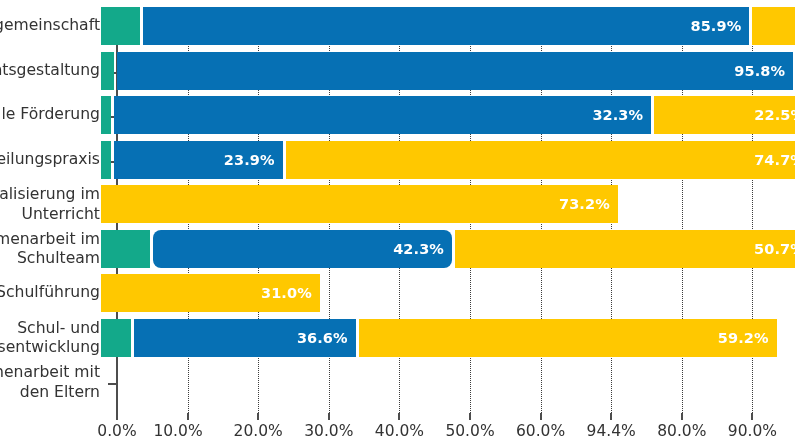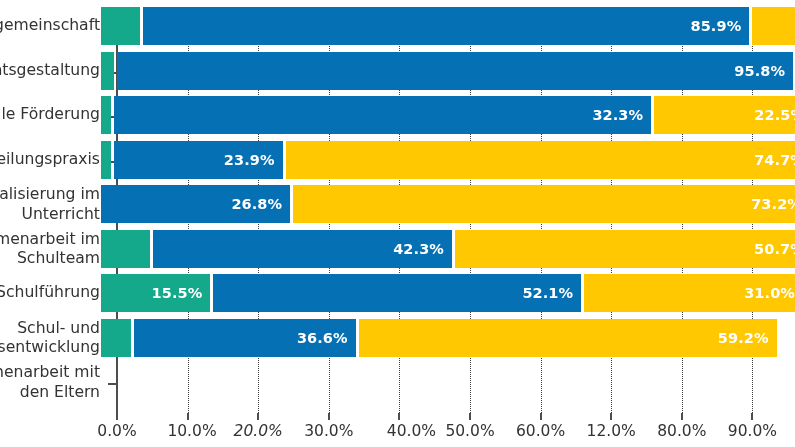--- a/index.html
+++ b/index.html
@@ -203,47 +203,38 @@
       </div>
       <div class="seg seg-b" style="width:168.7px;padding-left:36px;">
         <span class="seg-label">23.9%</span>
       </div>
       <div class="seg seg-c" style="width:527.4px;">
         <span class="seg-label">74.7%</span>
       </div>
     </div>
 
     <div class="bar-row" style="top:185px;">
-      <div class="seg seg-b" style="width:189.2px;">
-        <span class="seg-label">26.8%</span>
-      </div>
       <div class="seg seg-c" style="width:516.8px;">
         <span class="seg-label">73.2%</span>
       </div>
     </div>
 
     <div class="bar-row" style="top:229.5px;">
       <div class="seg seg-a" style="width:49.4px;">
         <span class="seg-label"></span>
       </div>
-      <div class="seg seg-b" style="width:298.6px;">
+      <div class="seg seg-b" style="width:298.6px;border-radius:8px;">
         <span class="seg-label">42.3%</span>
       </div>
       <div class="seg seg-c" style="width:357.9px;">
         <span class="seg-label">50.7%</span>
       </div>
     </div>
 
     <div class="bar-row" style="top:274px;">
-      <div class="seg seg-a" style="width:109.4px;">
-        <span class="seg-label">15.5%</span>
-      </div>
-      <div class="seg seg-b" style="width:367.8px;">
-        <span class="seg-label">52.1%</span>
-      </div>
       <div class="seg seg-c" style="width:218.8px;">
         <span class="seg-label">31.0%</span>
       </div>
     </div>
 
     <div class="bar-row" style="top:318.5px;">
       <div class="seg seg-a" style="width:29.7px;">
         <span class="seg-label"></span>
       </div>
       <div class="seg seg-b" style="width:222px;">
@@ -263,24 +254,24 @@
     <div class="x-tick" style="left:257.2px;"></div>
     <div class="x-tick" style="left:327.8px;"></div>
     <div class="x-tick" style="left:398.4px;"></div>
     <div class="x-tick" style="left:469px;"></div>
     <div class="x-tick" style="left:539.6px;"></div>
     <div class="x-tick" style="left:610.2px;"></div>
     <div class="x-tick" style="left:680.8px;"></div>
     <div class="x-tick" style="left:751.4px;"></div>
 
     <div class="x-ticklabel" style="left:117px;">0.0%</div>
-    <div class="x-ticklabel" style="left:192px;">10.0%</div>
-    <div class="x-ticklabel" style="left:258.2px;font-style:italic;">20.0%</div>
+    <div class="x-ticklabel" style="left:178px;">10.0%</div>
+    <div class="x-ticklabel" style="left:258.2px;">20.0%</div>
     <div class="x-ticklabel" style="left:328.8px;">30.0%</div>
-    <div class="x-ticklabel" style="left:399.4px;margin-left:12px;">40.0%</div>
+    <div class="x-ticklabel" style="left:399.4px;">40.0%</div>
     <div class="x-ticklabel" style="left:470px;">50.0%</div>
     <div class="x-ticklabel" style="left:540.6px;">60.0%</div>
-    <div class="x-ticklabel" style="left:611.2px;">12.0%</div>
+    <div class="x-ticklabel" style="left:611.2px;">94.4%</div>
     <div class="x-ticklabel" style="left:681.8px;">80.0%</div>
     <div class="x-ticklabel" style="left:752.4px;">90.0%</div>
   </div>
 
 </div>
 
 </body></html>

